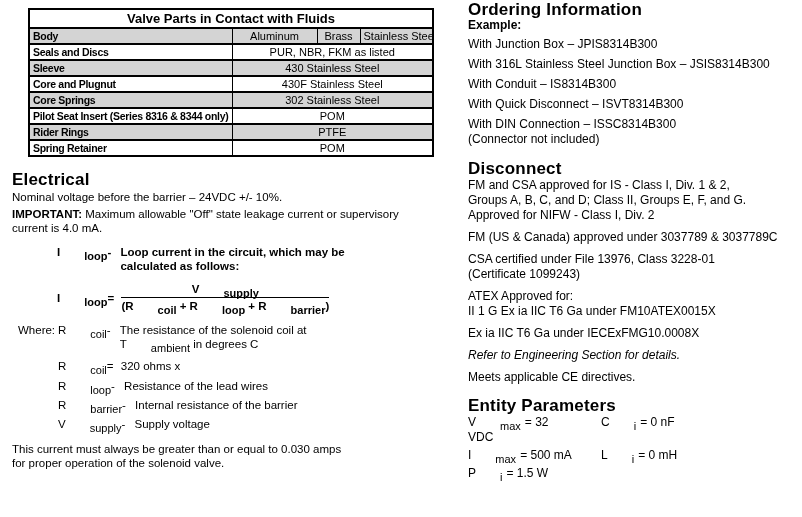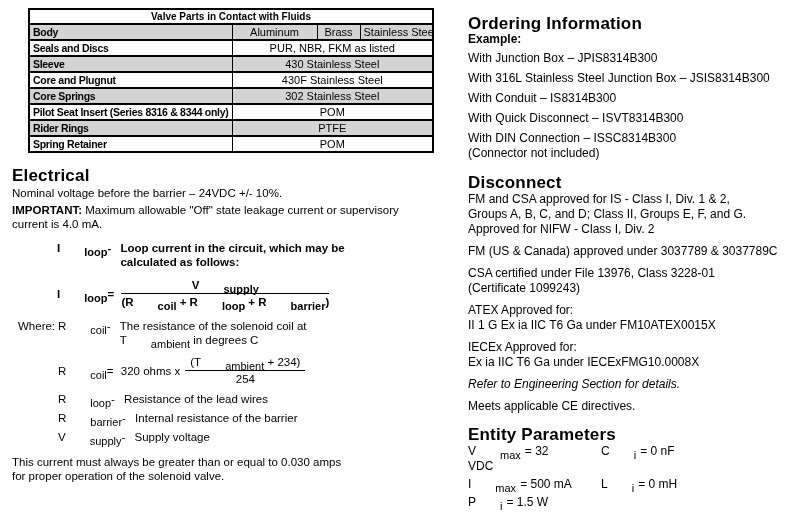--- a/index.html
+++ b/index.html
@@ -6,21 +6,21 @@
   html, body { margin: 0; padding: 0; background: #fff; }
   .page {
     position: relative;
     width: 802px; height: 517px;
     background: #ffffff;
     color: #000;
     font-family: "Liberation Sans", sans-serif;
     overflow: hidden;
   }
   .col-left  { position: absolute; left: 12px;  top: 8px; width: 436px; }
-  .col-right { position: absolute; left: 468px; top: 16px; width: 330px; }
+  .col-right { position: absolute; left: 468px; top: 2px; width: 330px; }
 
   
   table.parts {
     margin-left: 16px;
     width: 404px;
     border-collapse: collapse;
     border: 2px solid #000;
     font-size: 11px;
     table-layout: fixed;
   }
@@ -32,21 +32,21 @@
     text-align: center;
     overflow: hidden;
     white-space: nowrap;
   }
   table.parts td.lbl {
     text-align: left;
     font-weight: bold;
     font-size: 10.5px;
     letter-spacing: -0.3px;
   }
-  table.parts td.ttl { font-weight: bold; font-size: 10px; }
+  table.parts td.ttl { font-weight: bold; font-size: 13px; }
   tr.shaded td { background: #d4d4d4; }
 
   
   h2.hd {
     font-size: 17px; font-weight: bold;
     letter-spacing: 0.2px;
     margin: 0 0 3px 0;
   }
   .body-sm { font-size: 11.5px; line-height: 14px; }
   .body-md { font-size: 12px;   line-height: 15px; }
@@ -168,24 +168,20 @@
           <span>
             <span style="display:block">The resistance of the solenoid coil at</span>
             <span style="display:block" class="esym"><span>T</span><sub>ambient</sub><span> in degrees C</span></span>
           </span>
         </div>
 
         <div class="frow center indent46" style="margin-top:8px;margin-left:40px">
           <span class="wterm esym"><span>R</span><sub>coil</sub></span>
           <span class="fequals">=</span>
           <span class="pre-mult">320 ohms x</span>
-          <span class="frac">
-            <span class="num esym"><span>(T</span><sub>ambient</sub><span> + 234)</span></span>
-            <span class="den">254</span>
-          </span>
         </div>
 
         <div class="where-row" style="margin-left:40px;margin-top:6px">
           <span class="wterm esym"><span>R</span><sub>loop</sub></span>
           <span class="wdash">-</span>
           <span>Resistance of the lead wires</span>
         </div>
         <div class="where-row" style="margin-left:40px;margin-top:5px">
           <span class="wterm esym"><span>R</span><sub>barrier</sub></span>
           <span class="wdash">-</span>
@@ -228,21 +224,20 @@
       <div class="ap">FM (US &amp; Canada) approved under 3037789 &amp; 3037789C</div>
       <div class="ap">
         <div>CSA certified under File 13976, Class 3228-01</div>
         <div>(Certificate 1099243)</div>
       </div>
       <div class="ap">
         <div>ATEX Approved for:</div>
         <div>II 1 G Ex ia IIC T6 Ga under FM10ATEX0015X</div>
       </div>
       <div class="ap">
-        <div>IECEx Approved for:</div>
         <div>Ex ia IIC T6 Ga under IECExFMG10.0008X</div>
       </div>
       <div class="ap italic">Refer to Engineering Section for details.</div>
       <div class="ap">Meets applicable CE directives.</div>
     </div>
 
     <div style="margin-top:13px">
       <h2 class="hd" style="margin-bottom:2px">Entity Parameters</h2>
       <div class="entity-row" style="margin-bottom:3px">
         <span class="ecell-l"><span class="esym"><span>V</span><sub>max</sub></span><span class="eval">= 32 VDC</span></span>

